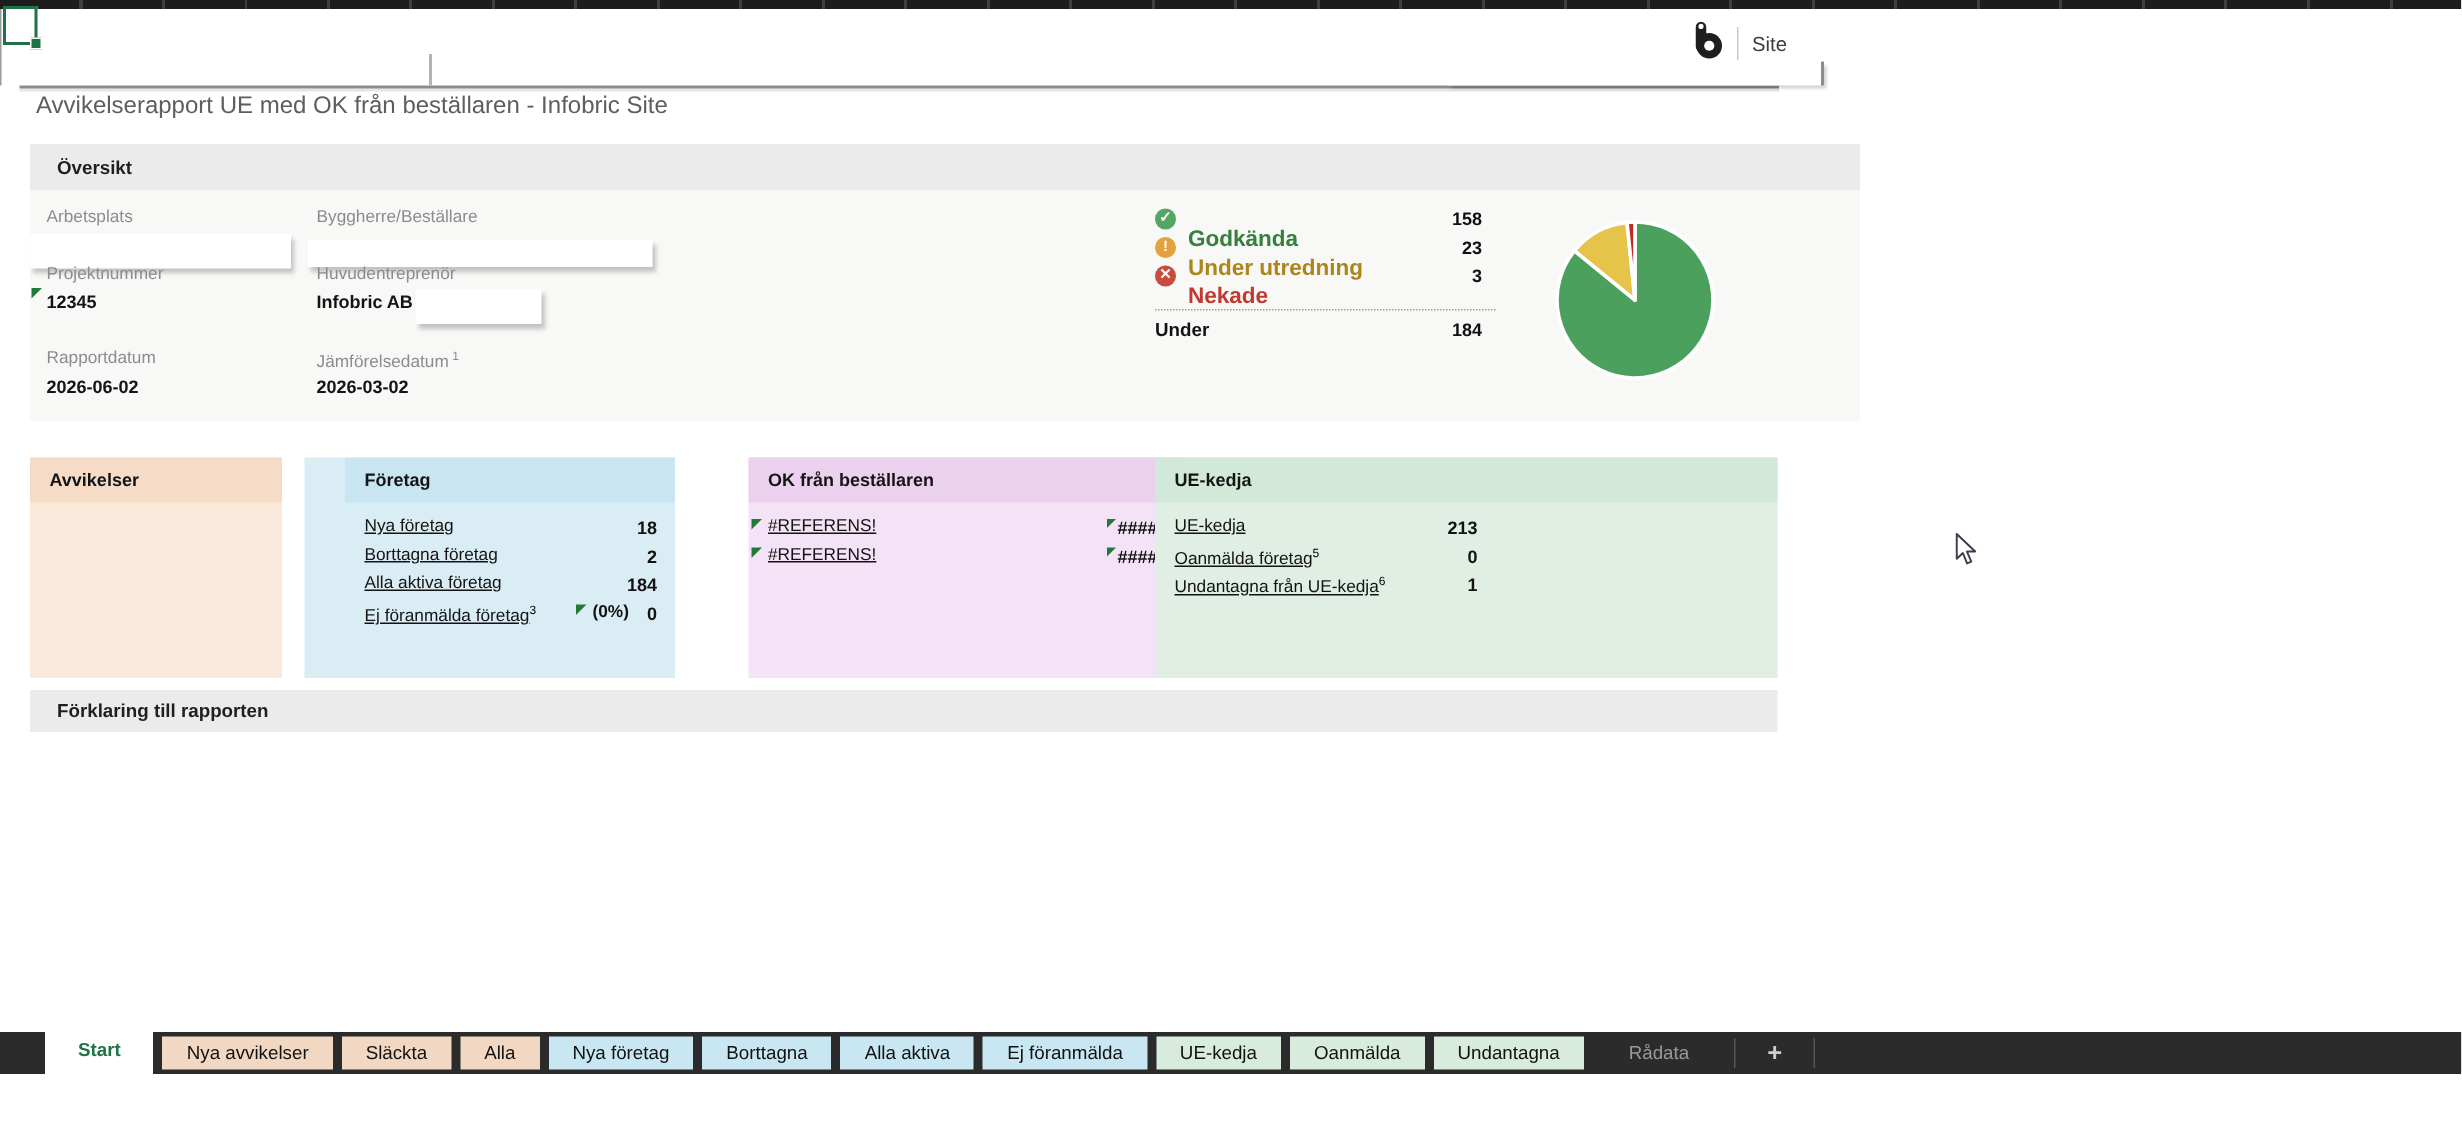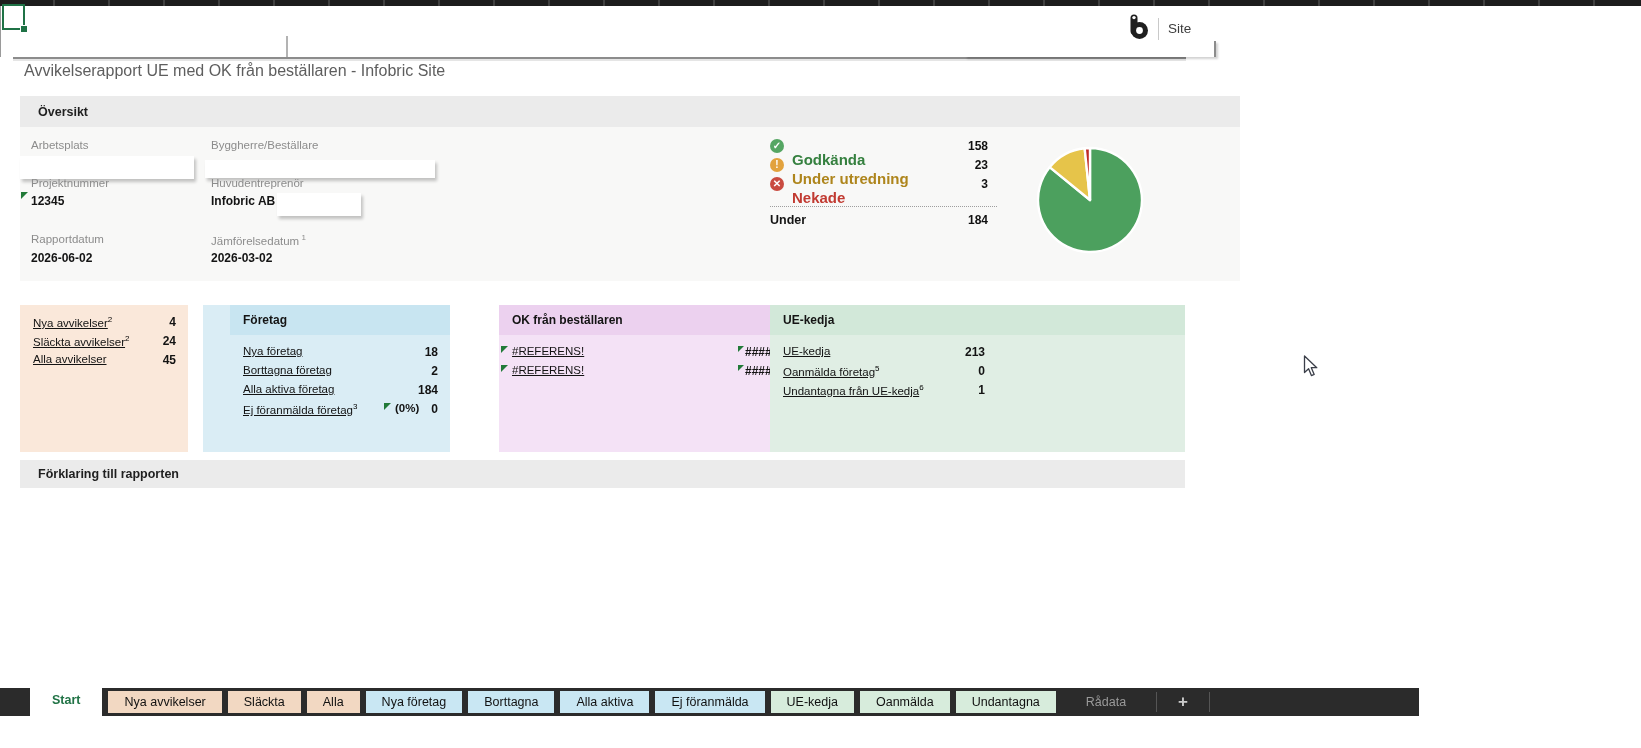--- a/index.html
+++ b/index.html
@@ -61,21 +61,21 @@
   .lead-tri { position:absolute; left:-11px; top:1px; border-top-width:7px; border-right-width:7px; }
   .val-tri { border-top-width:6px; border-right-width:6px; vertical-align:4px; margin-right:1px; }
   .row-extra { position:absolute; left:152px; top:0; font-weight:bold; font-size:11.5px; color:#131313; }
   .extra-tri { position:absolute; left:141px; top:1px; }
   #card-avvikelser { left:20px;  width:168px; } #card-avvikelser .row-val { right:12px; }
   #card-foretag    { left:203px; width:247px;padding-left:27px; } #card-foretag .row-val { right:12px; }
   #card-ok         { left:465px; width:290px; } #card-ok .row-val { right:4px; }
   #card-ue         { left:770px; width:415px; } #card-ue .row-val { right:200px; }
 
   
-  .tabbar { position:absolute; left:0; top:688px; width:1419px; height:28px; background:#2b2b2b; }
+  .tabbar { position:absolute; left:0; top:688px; width:1641px; height:28px; background:#2b2b2b; }
   .tabs { position:absolute; left:30px; top:0; height:100%; display:flex; align-items:flex-end; gap:6px; }
   .tab { display:flex; align-items:center; justify-content:center; height:22px; margin-bottom:3px; padding:0 16px; font-size:12.5px; color:#111; border:none; cursor:default; font-family:inherit; white-space:nowrap; }
   .tab-peach { background:#f2d8c2; }
   .tab-blue  { background:#c9e7f3; }
   .tab-green { background:#d7ecdc; }
   .tab-active{ background:#ffffff; color:#217346; font-weight:bold; height:32px; margin-bottom:0; padding:0 22px; }
   .tab-hidden{ background:transparent; color:#9a9a9a; padding:0 24px; }
   .tab-sep { width:1px; height:20px; background:#555; margin-bottom:4px; }
   .tab-add { background:transparent; color:#cccccc; font-size:17px; font-weight:bold; padding:0 15px; }
 
@@ -159,25 +159,21 @@
   <div class="pie-wrap">
     <svg id="pie-svg" width="108" height="108" viewBox="0 0 108 108">
         <path d="M54,54 L54.00,2.00 A52,52 0 1 1 13.66,21.18 Z" fill="#4ca05e" stroke="#ffffff" stroke-width="2.4" stroke-linejoin="round"></path>
         <path d="M54,54 L13.66,21.18 A52,52 0 0 1 48.68,2.27 Z" fill="#e6c44a" stroke="#ffffff" stroke-width="2.4" stroke-linejoin="round"></path>
         <path d="M54,54 L48.68,2.27 A52,52 0 0 1 54.00,2.00 Z" fill="#bf2b26" stroke="#ffffff" stroke-width="2.4" stroke-linejoin="round"></path>
       </svg>
   </div>
 
   <div id="cards">
       <section class="card" id="card-avvikelser" style="background: rgb(250, 232, 218);">
-        <div class="card-body">
-          <div class="card-row"><span class="row-label">Nya avvikelser</span><sup class="tiny">2</sup><span class="row-val">4</span></div>
-          <div class="card-row"><span class="row-label">Släckta avvikelser</span><sup class="tiny">2</sup><span class="row-val">24</span></div>
-          <div class="card-row"><span class="row-label">Alla avvikelser</span><span class="row-val">45</span></div>
-        </div>
+        <div class="card-header" style="background: rgb(246, 220, 198);">Avvikelser</div>
       </section>
       <section class="card" id="card-foretag" style="background: rgb(218, 237, 245);">
         <div class="card-header" style="background: rgb(200, 229, 241);">Företag</div>
         <div class="card-body">
           <div class="card-row"><span class="row-label">Nya företag</span><span class="row-val">18</span></div>
           <div class="card-row"><span class="row-label">Borttagna företag</span><span class="row-val">2</span></div>
           <div class="card-row"><span class="row-label">Alla aktiva företag</span><span class="row-val">184</span></div>
           <div class="card-row"><span class="row-label">Ej föranmälda företag</span><sup class="tiny">3</sup><span class="tri extra-tri"></span><span class="row-extra">(0%)</span><span class="row-val">0</span></div>
         </div>
       </section>

